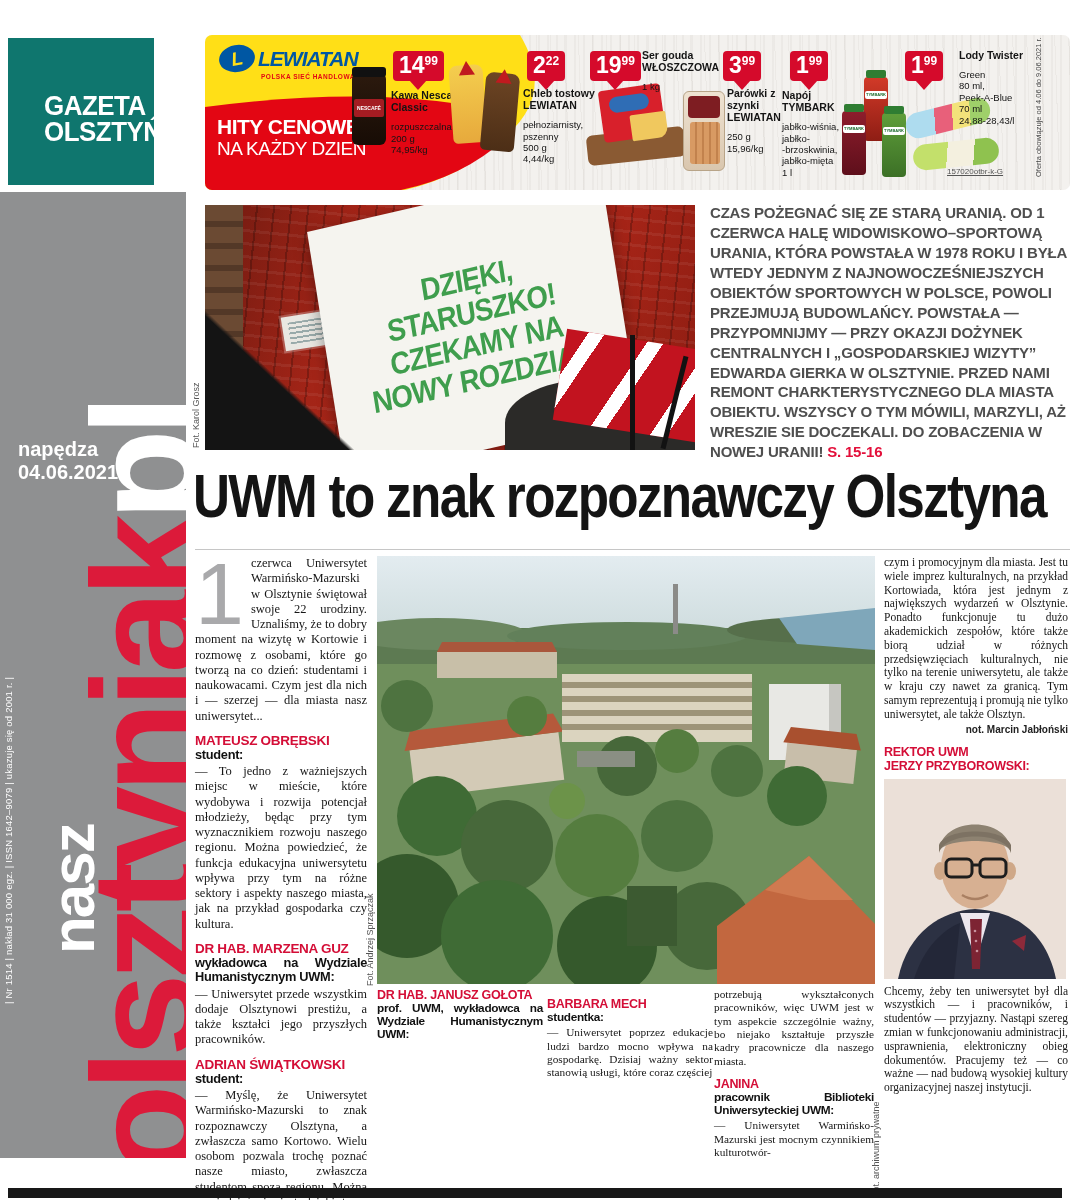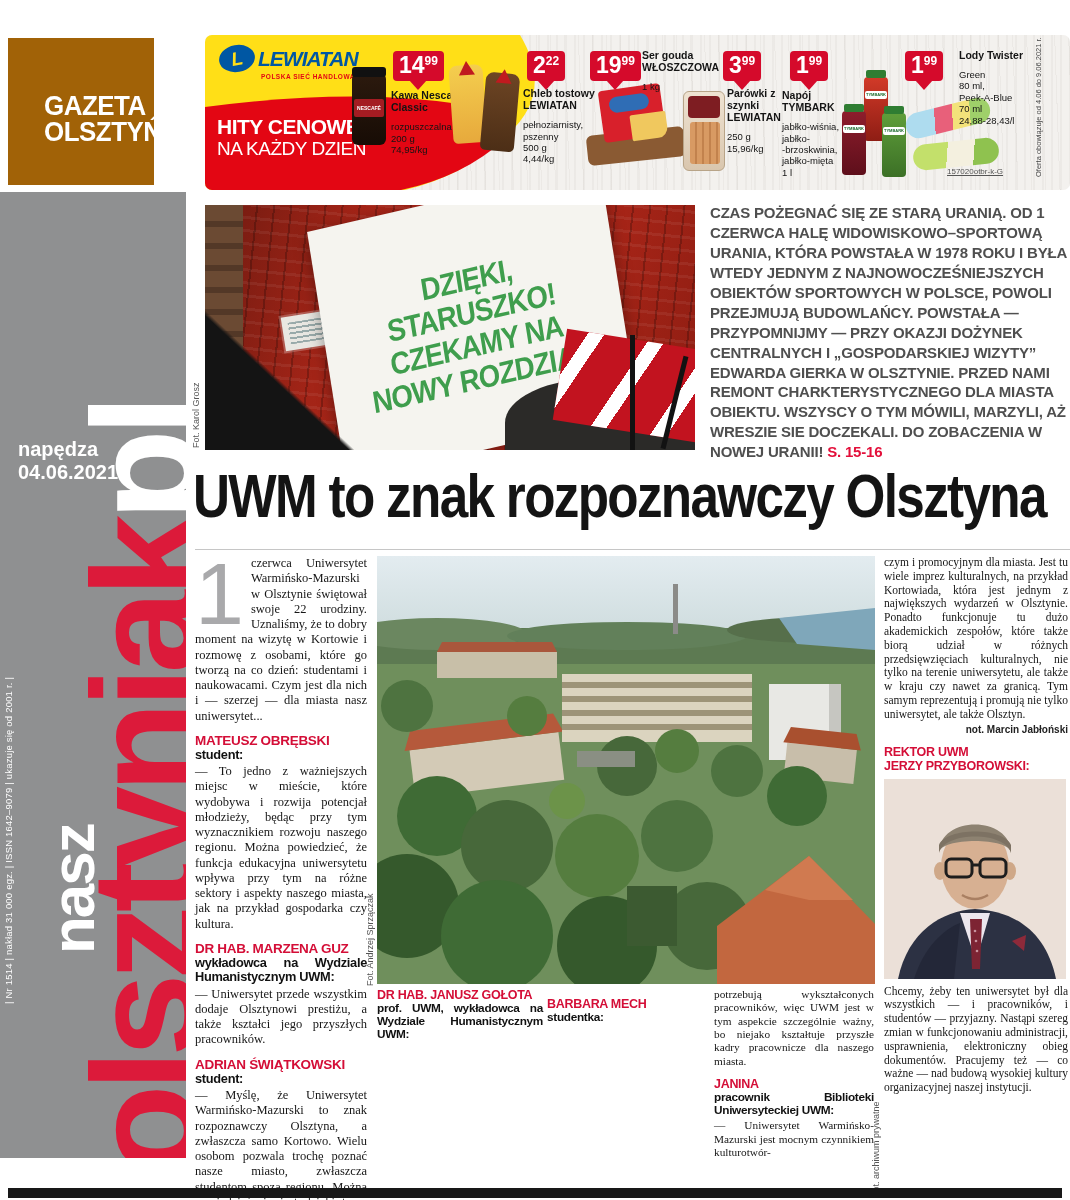--- a/index.html
+++ b/index.html
@@ -1,21 +1,21 @@
 <!DOCTYPE html>
 <html><head>
 <meta charset="utf-8">
 <style>
   * { margin:0; padding:0; box-sizing:border-box; }
   html,body { background:#fff; }
   .page { position:relative; width:1070px; height:1200px; background:#fff; overflow:hidden;
           font-family:"Liberation Serif", serif; color:#161616; }
 
   
-  .logo-box { position:absolute; left:8px; top:38px; width:146px; height:147px; background:#a16207; }
+  .logo-box { position:absolute; left:8px; top:38px; width:146px; height:147px; background:#0f766e; }
   .logo-box .lg { position:absolute; left:36px; top:56px; color:#fff; font:bold 27px/0.95 "Liberation Sans",sans-serif;
                   letter-spacing:-0.5px; transform:scaleX(.96); transform-origin:left top; white-space:nowrap; }
   .sidebar { position:absolute; left:0; top:192px; width:186px; height:966px; background:#8f9091; overflow:hidden; }
   .brand-ol { position:absolute; left:70px; top:984px; transform:rotate(-90deg); transform-origin:0 0;
               font:bold 150px/1 "Liberation Sans",sans-serif; letter-spacing:-7px; white-space:nowrap; }
   .brand-ol .red { color:#dc1a3a; } .brand-ol .wh { color:#fff; }
   .brand-nasz { position:absolute; left:42px; top:762px; transform:rotate(-90deg); transform-origin:0 0;
                 font:bold 62px/1 "Liberation Sans",sans-serif; letter-spacing:-2px; color:#fff; white-space:nowrap; }
   .side-date { position:absolute; left:18px; top:246px; color:#fff; font:bold 20px/1.15 "Liberation Sans",sans-serif; }
   .issue-info { position:absolute; left:4px; top:812px; transform:rotate(-90deg); transform-origin:0 0;
@@ -365,20 +365,21 @@
   </div>
   <div class="vcap cap-sprz">Fot. Andrzej Sprzączak</div>
 
   <div class="col colS col2">
     <div class="secname" style="margin-top:0">DR HAB. JANUSZ GOŁOTA</div>
     <div class="secrole">prof. UWM, wykładowca na Wydziale Humanistycznym UWM:</div>
   </div>
   <div class="col colS col3">
     <div class="secname">BARBARA MECH</div>
     <div class="secrole">studentka:</div>
+    <div>— Uniwersytet poprzez edukacje ludzi bardzo mocno wpływa na gospodarkę. Dzisiaj ważny sektor stanowią usługi, które coraz częściej</div>
   </div>
   <div class="col colS col4">
     <div>potrzebują wykształconych pracowników, więc UWM jest w tym aspekcie szczególnie ważny, bo niejako kształtuje przyszłe kadry pracownicze dla naszego miasta.</div>
     <div class="secname">JANINA</div>
     <div class="secrole">pracownik Biblioteki Uniwersyteckiej UWM:</div>
     <div>— Uniwersytet Warmińsko-Mazurski jest mocnym czynnikiem kulturotwór-</div>
   </div>
 
   <div class="col colS col5">
     <div>czym i promocyjnym dla miasta. Jest tu wiele imprez kulturalnych, na przykład Kortowiada, która jest jednym z największych wydarzeń w Olsztynie. Ponadto funkcjonuje tu dużo akademickich zespołów, które także biorą udział w różnych przedsięwzięciach kulturalnych, nie tylko na terenie uniwersytetu, ale także w kraju czy nawet za granicą. Tym samym reprezentują i promują nie tylko uniwersytet, ale także Olsztyn.</div>

